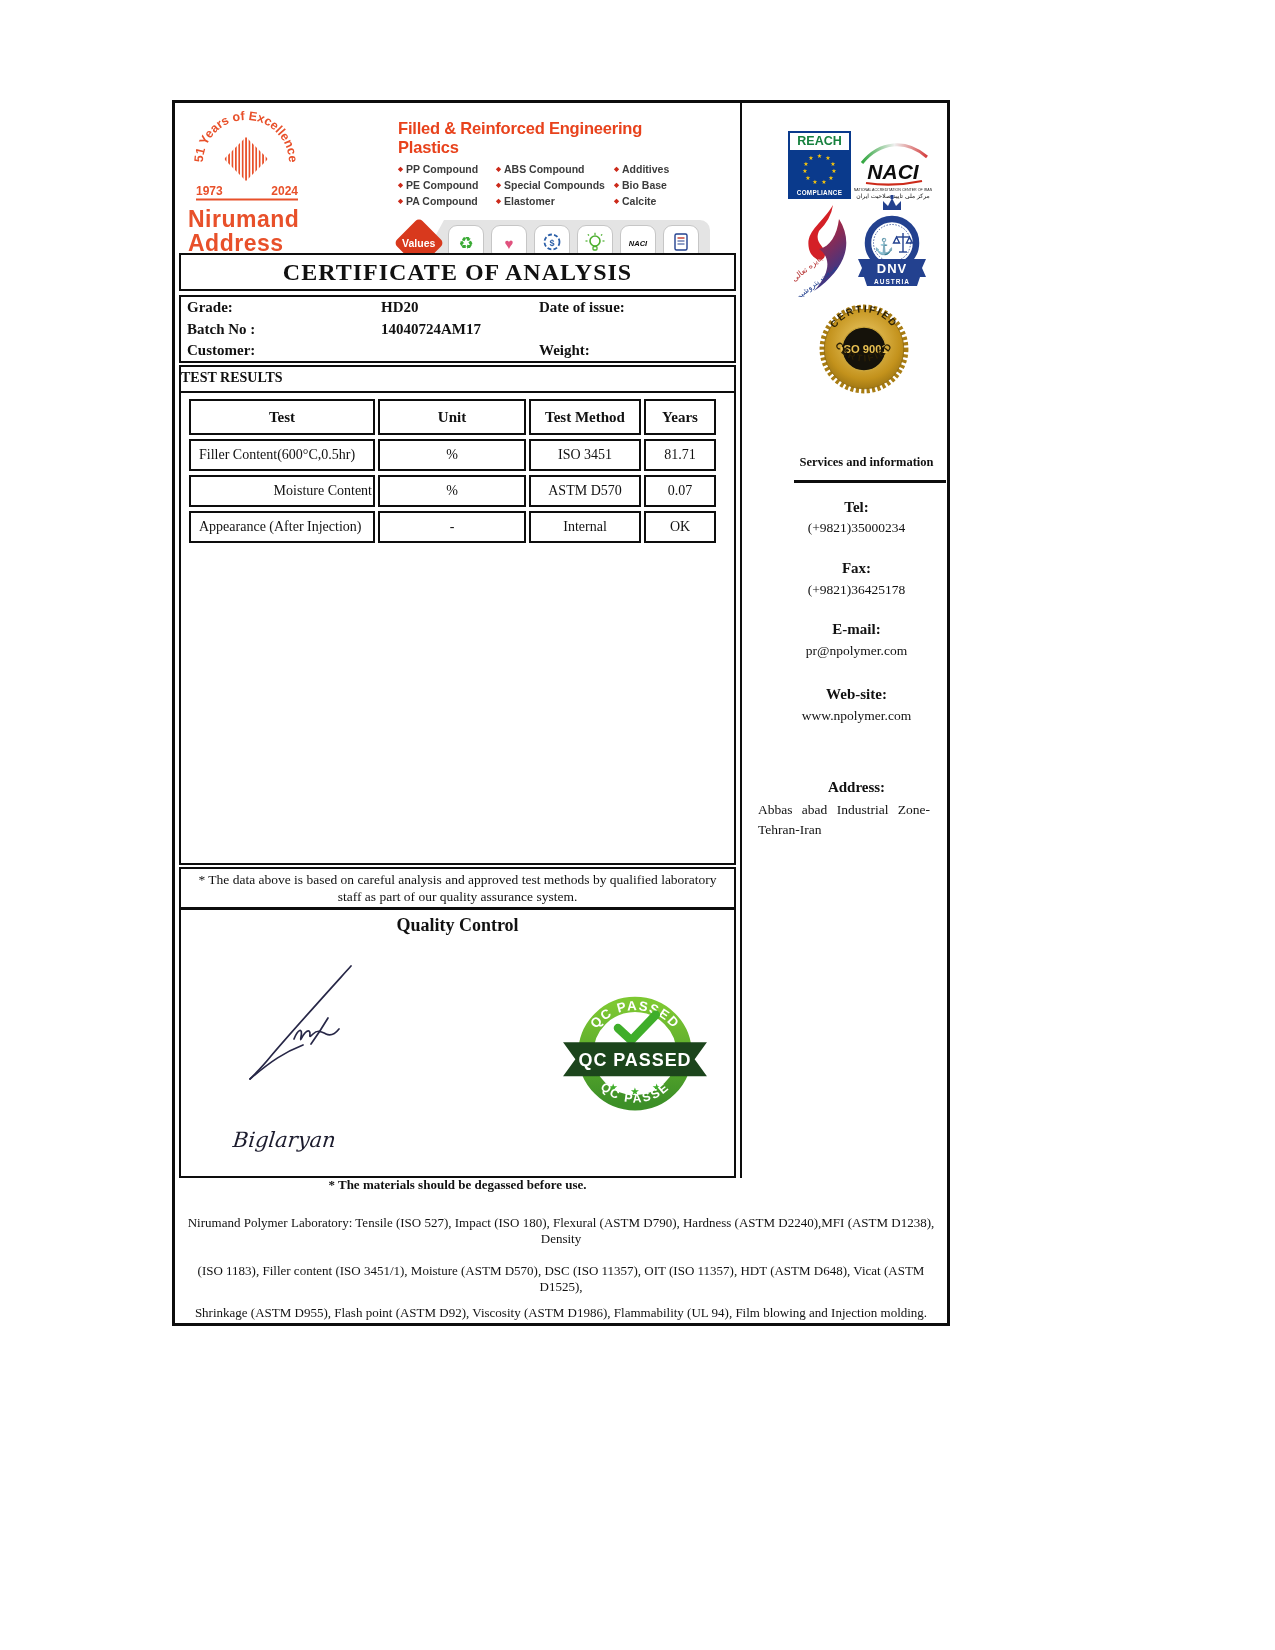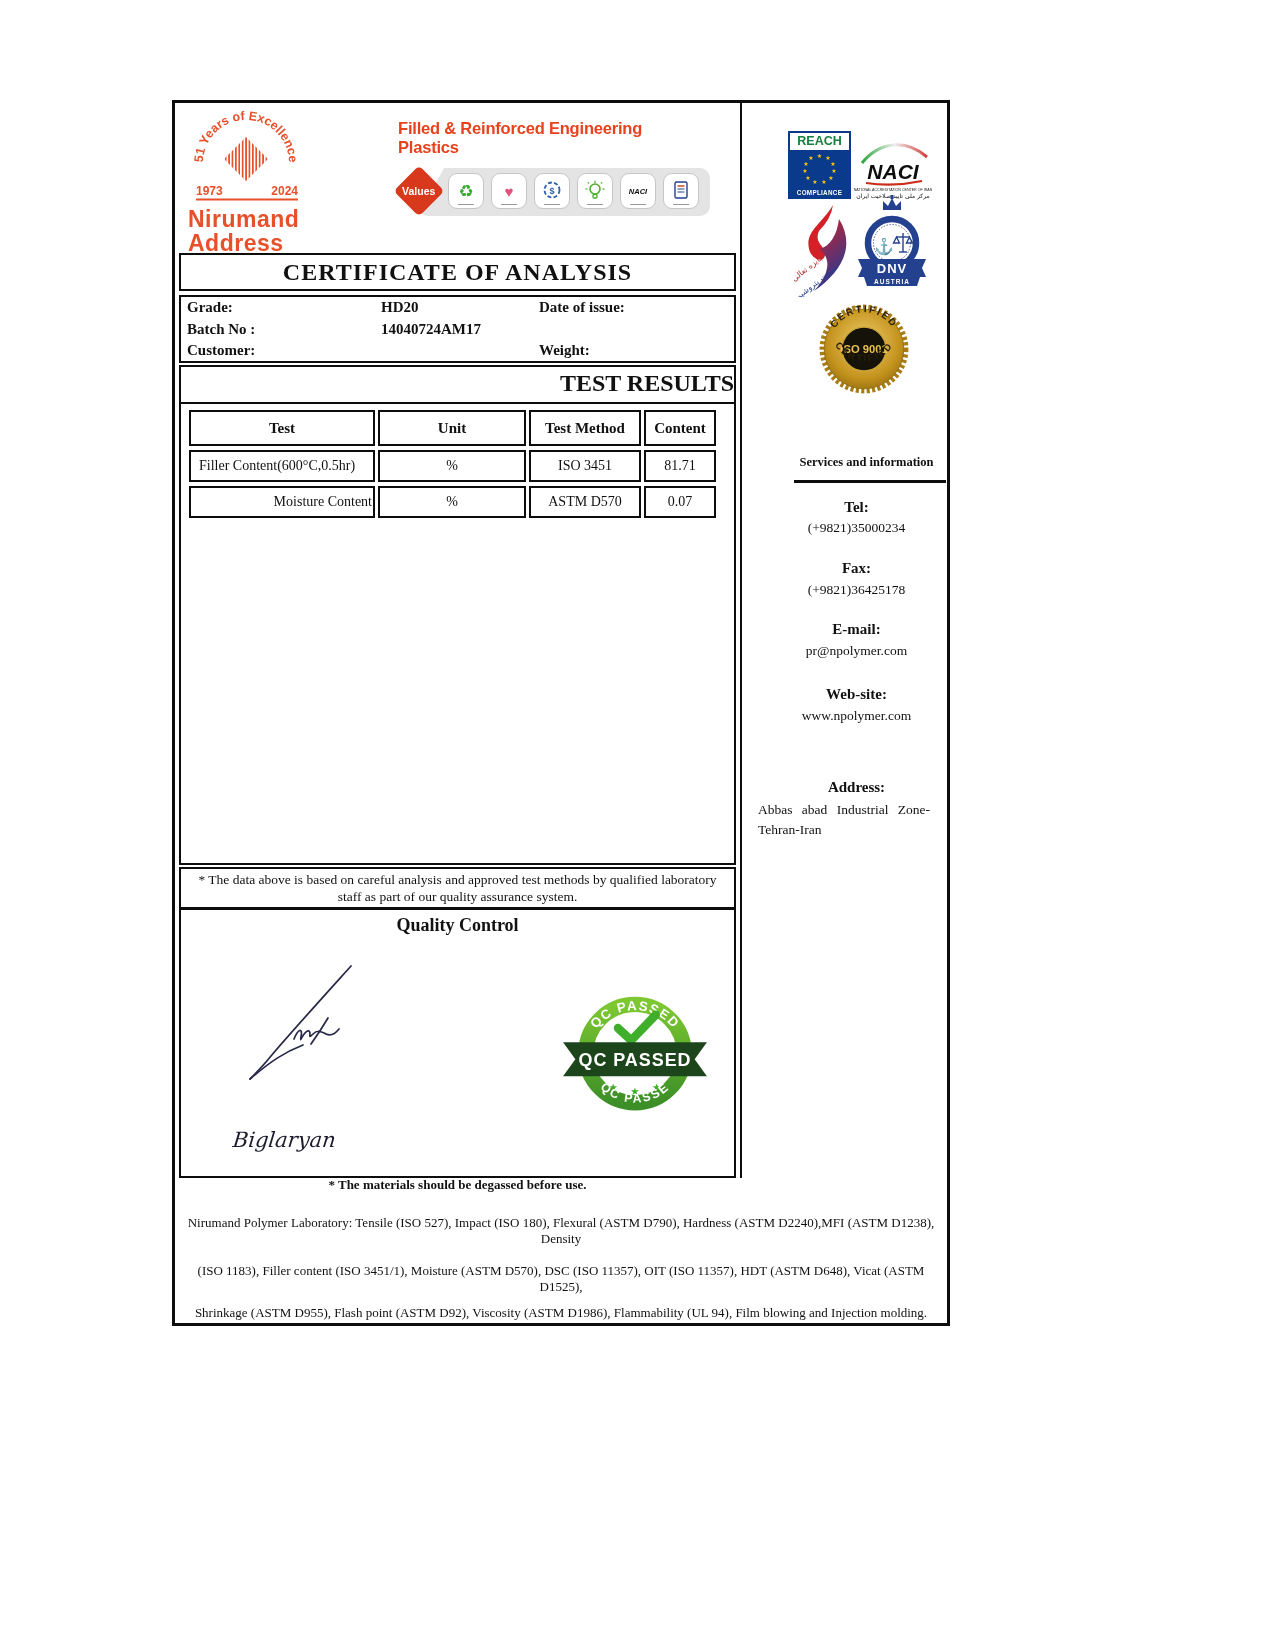--- a/index.html
+++ b/index.html
@@ -7,21 +7,21 @@
   #frame{position:absolute;left:172px;top:100px;width:772px;height:1220px;border:3px solid #0d0d0d;background:#fff;}
   .abs{position:absolute;}
 
   
   .lbox{position:absolute;left:4px;width:557px;border:2px solid #0d0d0d;box-sizing:border-box;background:#fff;}
   #title-box{top:150px;height:38px;display:flex;align-items:center;justify-content:center;}
   #title-box .t{font-size:24px;font-weight:bold;letter-spacing:1px;}
   #info-box{top:192px;height:68px;}
   .inf{position:absolute;font-weight:bold;font-size:15px;white-space:nowrap;}
   #results-box{top:262px;height:500px;}
-  .rt-title{font-size:24px;font-weight:bold;text-align:right;padding:3px 0 5px 0;border-bottom:2px solid #0d0d0d;}
+  .rt-title{font-size:14px;font-weight:bold;text-align:left;padding:3px 0 5px 0;border-bottom:2px solid #0d0d0d;}
   table.res{border-collapse:separate;border-spacing:3px 4px;margin:2px 0 0 5px;}
   table.res th,table.res td{border:2px solid #0d0d0d;text-align:center;font-size:14px;background:#fff;}
   table.res th{font-weight:bold;font-size:15px;height:30px;}
   table.res td{height:26px;font-weight:normal;}
   #note-box{top:764px;height:48px;text-align:center;font-size:13.5px;line-height:17px;padding-top:2px;}
   #qc-box{top:804px;height:271px;border-top:3px solid #0d0d0d;}
   .qc-title{text-align:center;font-size:18px;font-weight:bold;padding-top:5px;}
   .biglaryan{position:absolute;left:52px;top:218px;font-family:"DejaVu Serif",serif;font-style:italic;font-size:21px;color:#1c1c2e;transform:skewX(-6deg);}
 
   
@@ -84,20 +84,37 @@
         <text x="12" y="84" font-family="Liberation Sans,sans-serif" font-size="12" font-weight="bold" fill="#e8502a">1973</text>
         <text x="114" y="84" text-anchor="end" font-family="Liberation Sans,sans-serif" font-size="12" font-weight="bold" fill="#e8502a">2024</text>
         <line x1="12" y1="88.5" x2="114" y2="88.5" stroke="#e8502a" stroke-width="2"></line>
       </svg>
       <div class="nm">Nirumand</div>
       <div class="nm">Address</div>
     </div>
 
     <div id="banner">
       <div class="bt">Filled &amp; Reinforced Engineering Plastics</div>
+      <div class="bul-grid">
+        <div>
+          <div class="bul">PP Compound</div>
+          <div class="bul">PE Compound</div>
+          <div class="bul">PA Compound</div>
+        </div>
+        <div>
+          <div class="bul">ABS Compound</div>
+          <div class="bul">Special Compounds</div>
+          <div class="bul">Elastomer</div>
+        </div>
+        <div>
+          <div class="bul">Additives</div>
+          <div class="bul">Bio Base</div>
+          <div class="bul">Calcite</div>
+        </div>
+      </div>
       <div id="values-strip">
         <div class="vband"></div>
         <div class="vdiamond">
             <span>Values</span>
           </div>
         <div class="vicons">
           <div class="vicon">
               <span class="g-rec">♻</span>
               <span class="cap"></span>
             </div>
@@ -164,33 +181,39 @@
             <col style="width:186px">
             <col style="width:148px">
             <col style="width:112px">
             <col style="width:72px">
           </colgroup>
         <tbody>
             <tr>
           <th>Test</th>
           <th>Unit</th>
           <th>Test Method</th>
-          <th>Content</th>
+          <th>Years</th>
         </tr>
         <tr>
           <td style="text-align:left;padding-left:8px;">Filler Content(600°C,0.5hr)</td>
           <td>%</td>
           <td>ISO 3451</td>
           <td>81.71</td>
         </tr>
         <tr>
           <td style="text-align:right;padding-left:14px;">Moisture Content</td>
           <td>%</td>
           <td>ASTM D570</td>
           <td>0.07</td>
+        </tr>
+        <tr>
+          <td style="text-align:left;padding-left:8px;">Appearance (After Injection)</td>
+          <td>-</td>
+          <td>Internal</td>
+          <td>OK</td>
         </tr>
       </tbody>
         </table>
     </div>
 
     <div class="lbox" id="note-box">
       <div>* The data  above is based on careful analysis and approved test methods by qualified laboratory</div>
       <div>staff as part of our quality assurance system.</div>
     </div>
 

